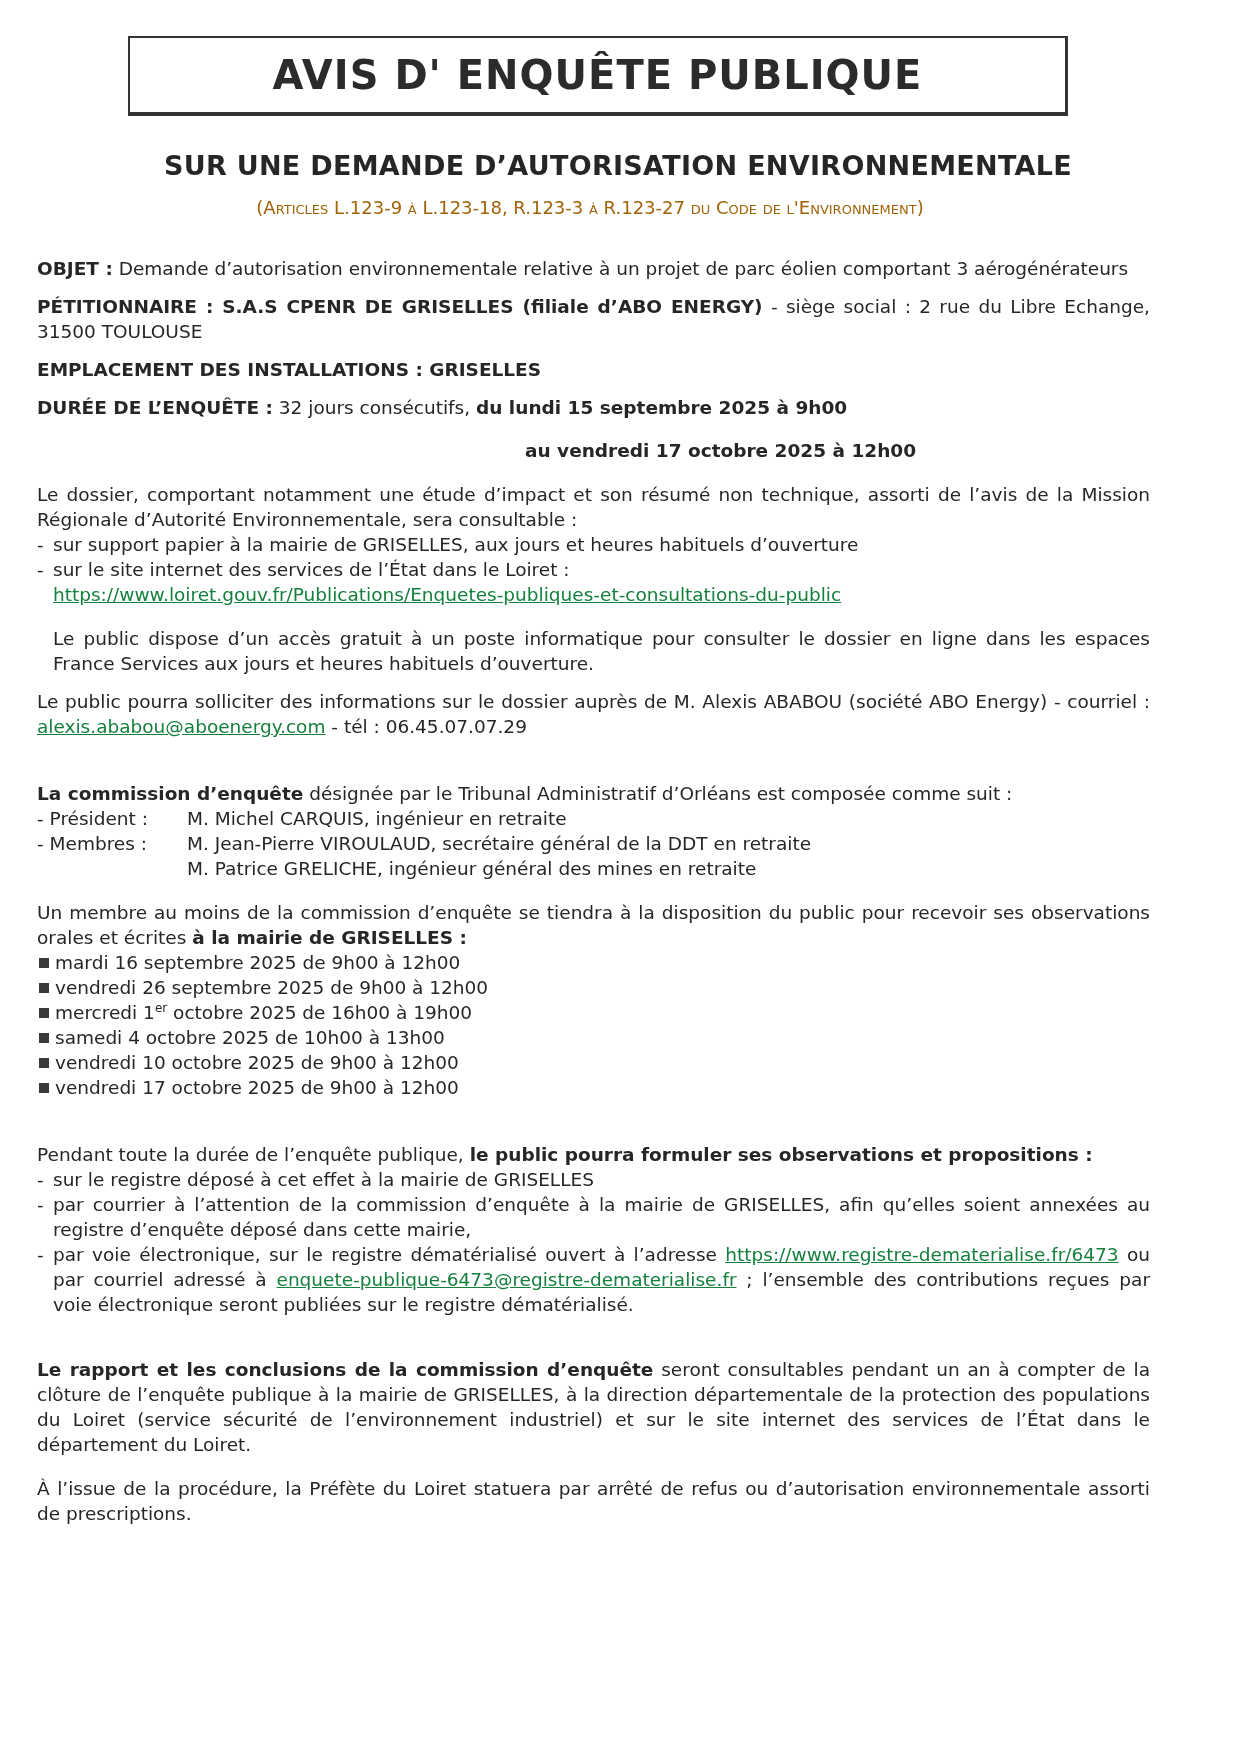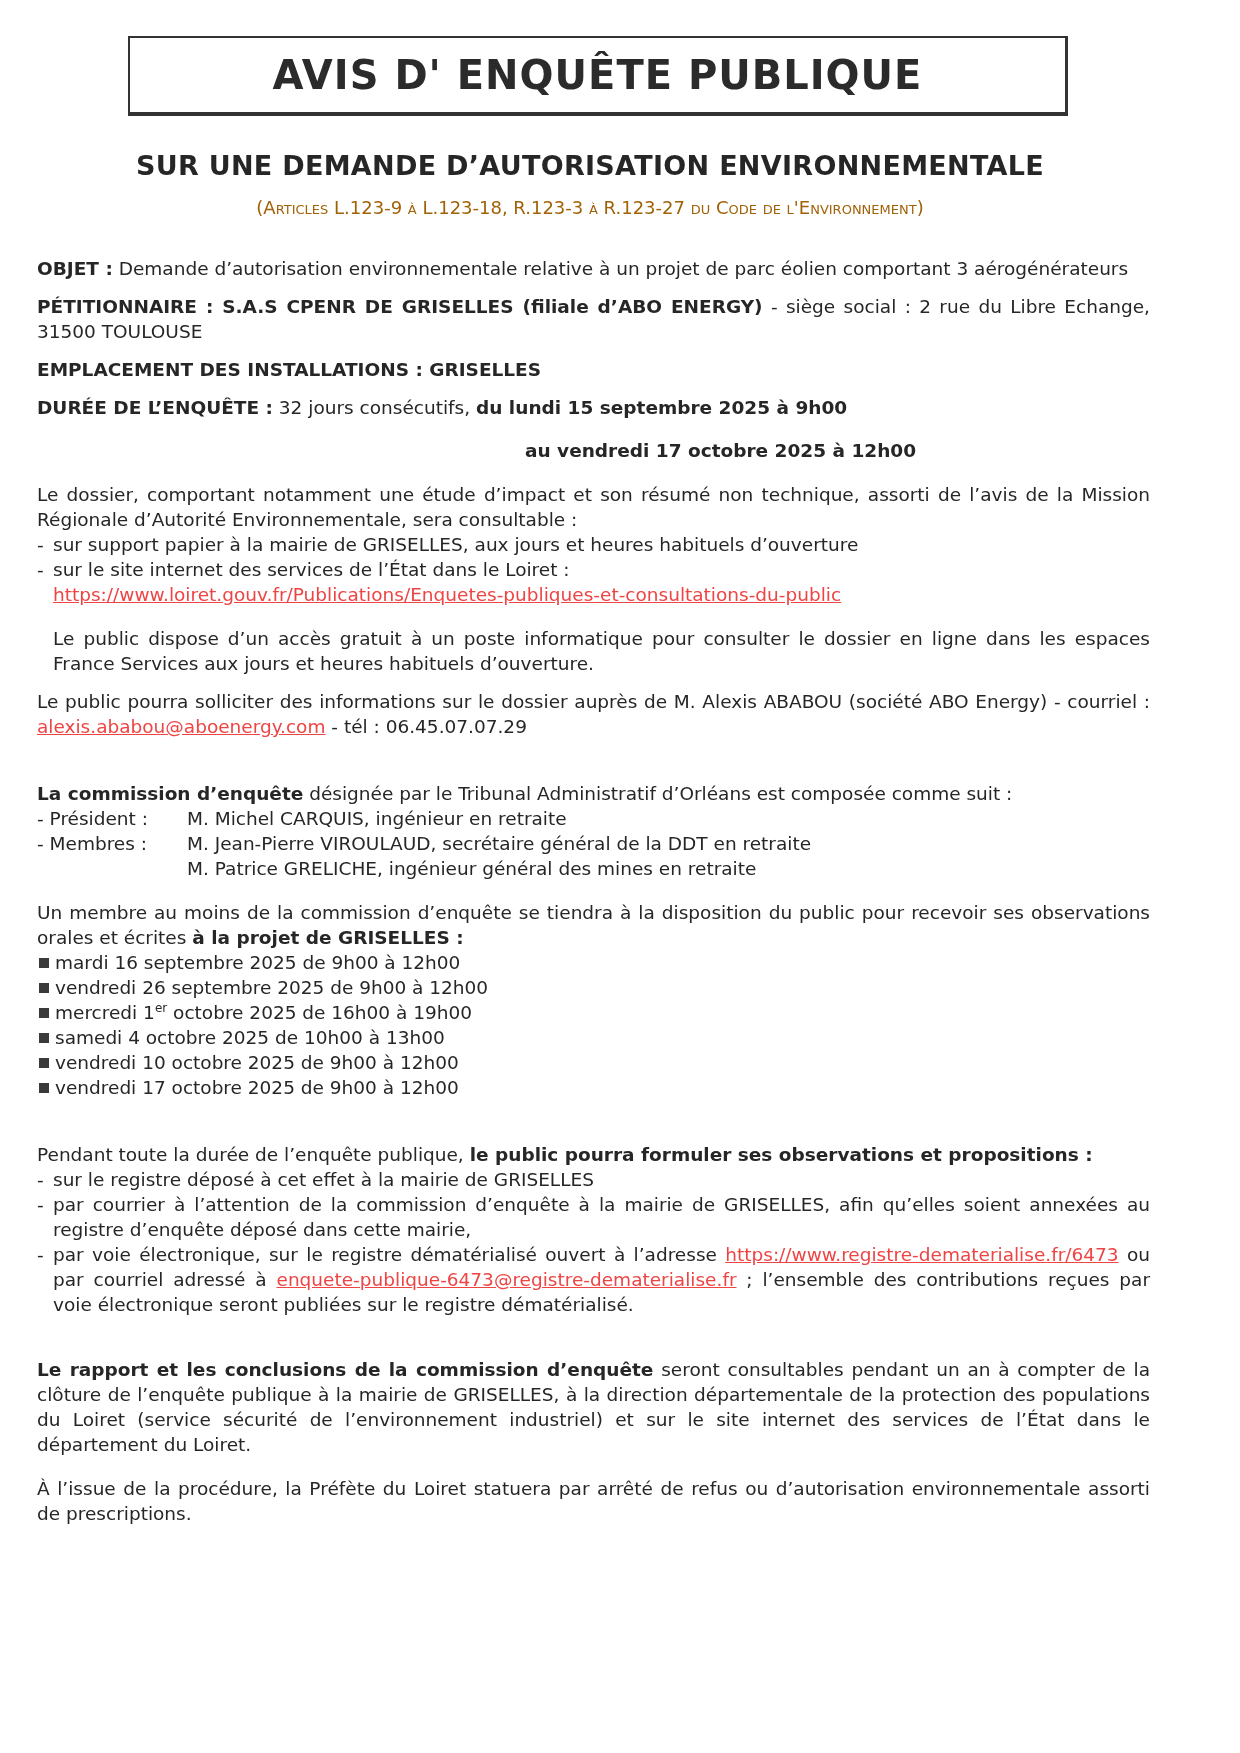--- a/index.html
+++ b/index.html
@@ -14,21 +14,21 @@
       border: 2px solid #333; border-bottom-width: 4px; border-right-width: 3px;
       box-sizing: border-box;
       display: flex; align-items: center; justify-content: center;
     }
     .title-box h1 {
       margin: 0; font-size: 40px; font-weight: bold; letter-spacing: 1px; color: #2b2b2b;
       font-family: "DejaVu Sans", sans-serif;
     }
     .subtitle {
       position: absolute; left: 0; width: 1180px; top: 150px; text-align: center;
-      font-size: 27px; font-weight: bold; color: #262626; letter-spacing: 0.3px;
+      font-size: 27px; font-weight: bold; color: #262626; letter-spacing: 0.3px; padding-left: 28px;
     }
     .articles {
       position: absolute; left: 0; width: 1180px; top: 197px; text-align: center;
       font-size: 18px; font-variant: small-caps; color: #a16207;
     }
     .body {
       position: absolute; left: 37px; top: 256px; width: 1113px;
       font-size: 18.5px; line-height: 25px; color: #262626;
     }
     p { margin: 0; }
@@ -40,21 +40,21 @@
     .indent-date { padding-left: 488px; margin-top: 18px; }
     .dash-item { position: relative; padding-left: 16px; }
     .dash-item::before { content: "-"; position: absolute; left: 0; }
     .url-line { padding-left: 16px; }
     .indent-para { padding-left: 16px; }
     .comm-row { display: flex; }
     .comm-role { width: 150px; flex: none; }
     .sq-item { position: relative; padding-left: 18px; }
     .sq { position: absolute; left: 2px; top: 8px; width: 10px; height: 10px; background: #3a3a3a; }
     sup { font-size: 12px; line-height: 0; }
-    .link { text-decoration: underline; color: #ef4444; }
+    .link { text-decoration: underline; color: #15803d; }
   </style>
 </head>
 <body>
 
 <div class="page">
 
   <div class="title-box">
     <h1>AVIS D' ENQUÊTE PUBLIQUE</h1>
   </div>
 
@@ -99,21 +99,21 @@
     <div class="comm-row">
       <span class="comm-role">- Membres :</span>
       <span>M. Jean-Pierre VIROULAUD, secrétaire général de la DDT en retraite</span>
     </div>
     <div class="comm-row">
       <span class="comm-role"></span>
       <span>M. Patrice GRELICHE, ingénieur général des mines en retraite</span>
     </div>
 
     <p class="j mt-m">
-      <span>Un membre au moins de la commission d’enquête se tiendra à la disposition du public pour recevoir ses observations orales et écrites </span><span class="b">à la projet de GRISELLES :</span>
+      <span>Un membre au moins de la commission d’enquête se tiendra à la disposition du public pour recevoir ses observations orales et écrites </span><span class="b">à la mairie de GRISELLES :</span>
     </p>
     <div>
       <p class="sq-item"><span class="sq"></span><span>mardi 16 septembre 2025 de 9h00 à 12h00</span><sup></sup><span></span></p>
       <p class="sq-item"><span class="sq"></span><span>vendredi 26 septembre 2025 de 9h00 à 12h00</span><sup></sup><span></span></p>
       <p class="sq-item"><span class="sq"></span><span>mercredi 1</span><sup>er</sup><span> octobre 2025 de 16h00 à 19h00</span></p>
       <p class="sq-item"><span class="sq"></span><span>samedi 4 octobre 2025 de 10h00 à 13h00</span><sup></sup><span></span></p>
       <p class="sq-item"><span class="sq"></span><span>vendredi 10 octobre 2025 de 9h00 à 12h00</span><sup></sup><span></span></p>
       <p class="sq-item"><span class="sq"></span><span>vendredi 17 octobre 2025 de 9h00 à 12h00</span><sup></sup><span></span></p>
     </div>
 

